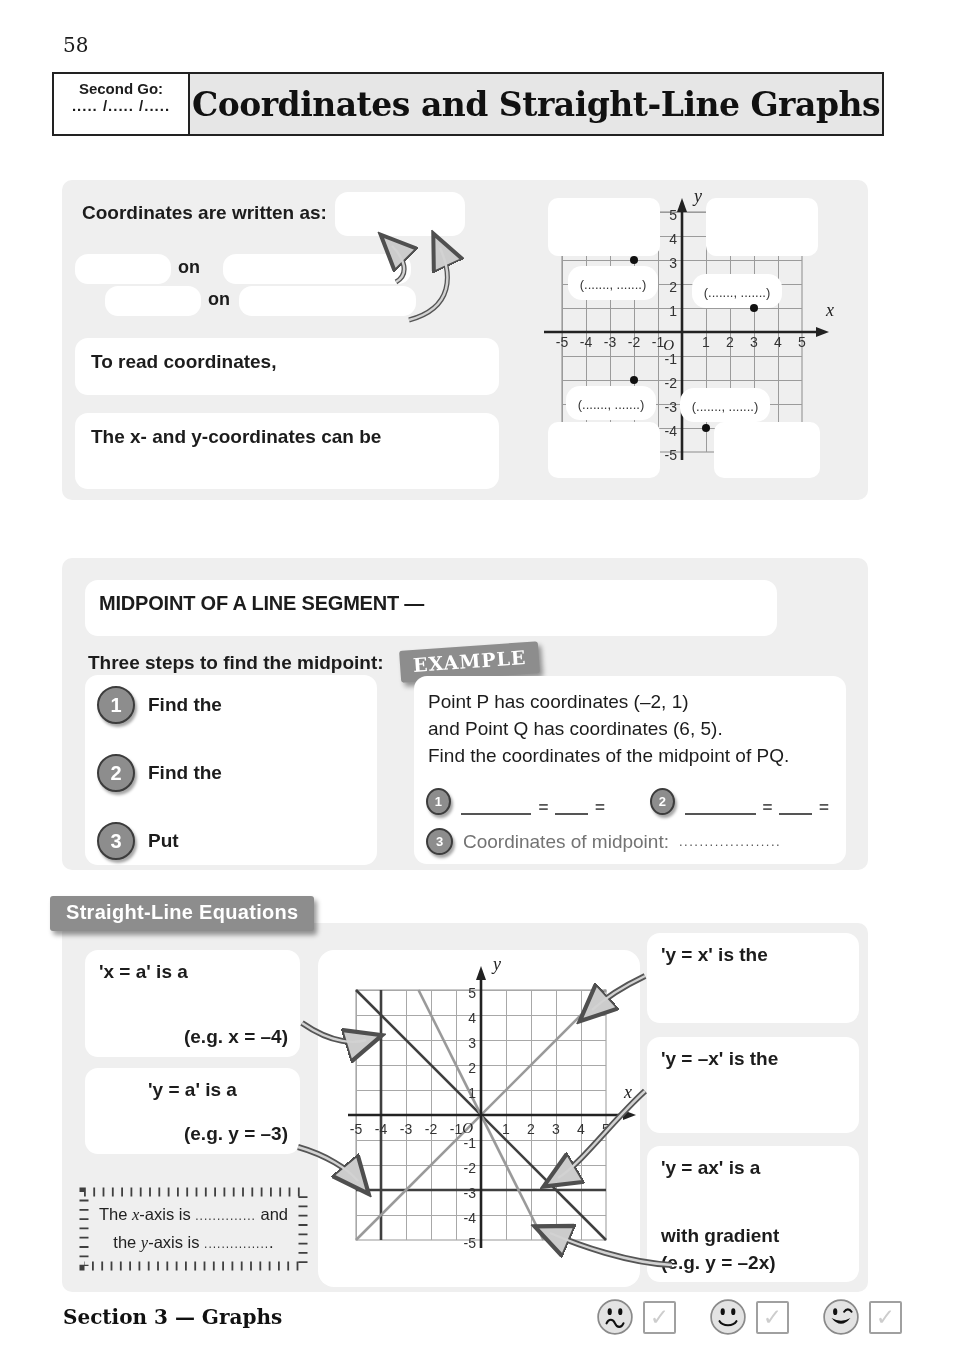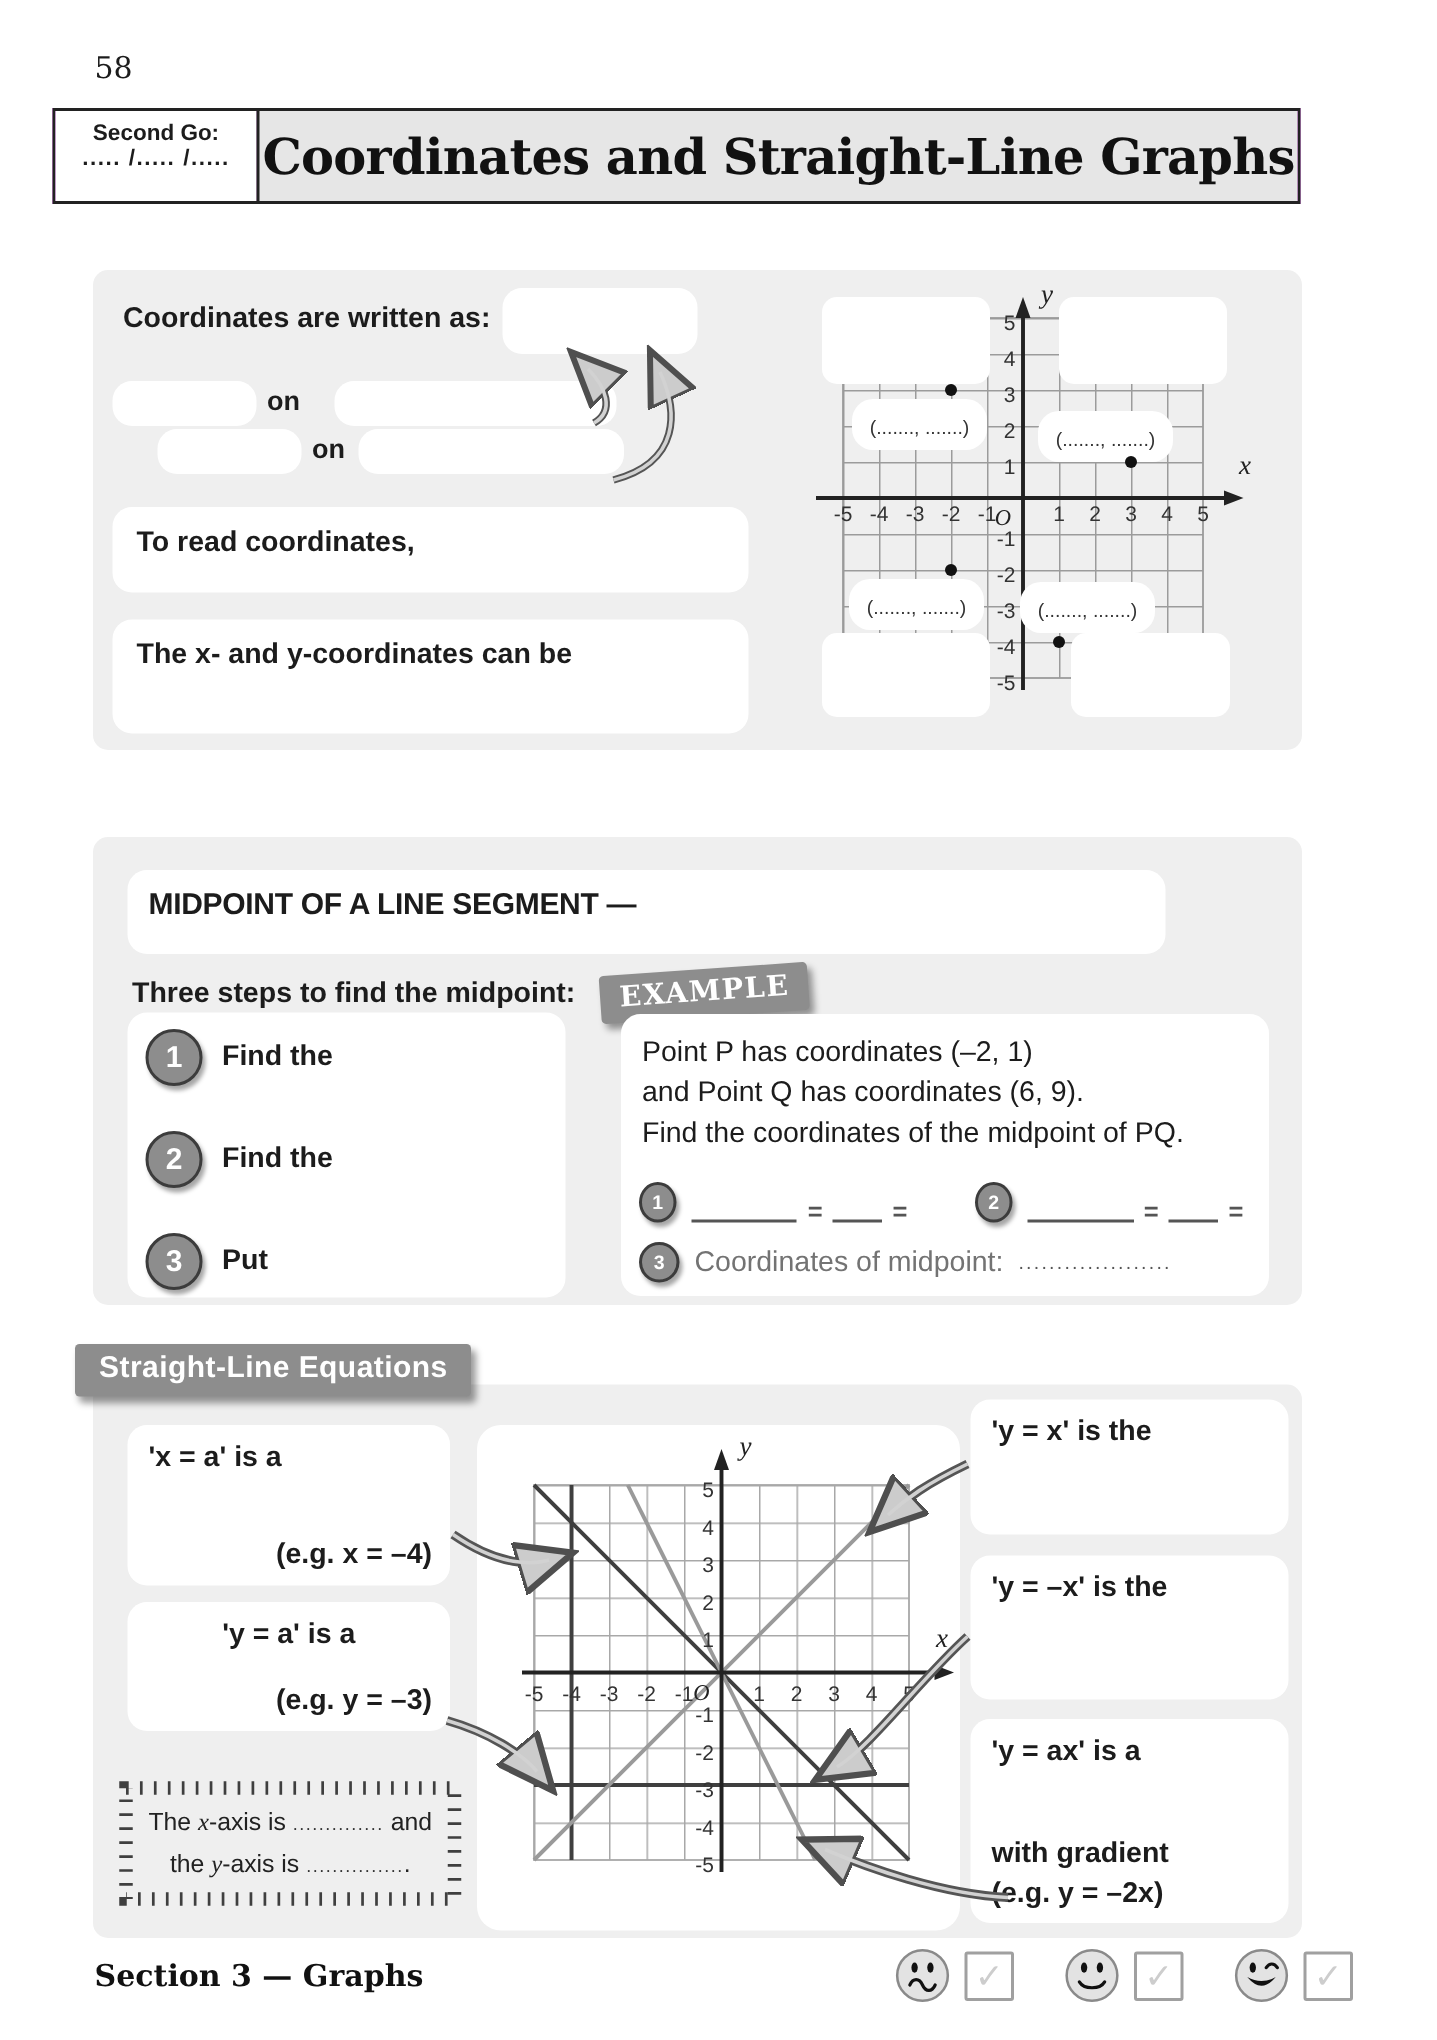--- a/index.html
+++ b/index.html
@@ -9,21 +9,21 @@
   .slab{font-family:"DejaVu Serif","Liberation Serif",serif;}
   .panel{position:absolute;background:#efefef;border-radius:10px;}
   .chip{position:absolute;background:#8d8d8d;color:#fff;font-weight:bold;font-size:20px;
         padding:5px 16px 7px;border-radius:3px;box-shadow:3px 4px 5px rgba(0,0,0,.40);
         letter-spacing:.3px;white-space:nowrap;}
   .wbox{position:absolute;background:#fff;border-radius:13px;}
   .blank{position:absolute;background:#fff;border-radius:13px;}
   .lead{font-size:19px;font-weight:bold;}
   .ontxt{position:absolute;font-size:18px;font-weight:bold;}
   
-  .hdr{position:absolute;left:35px;top:72px;width:828px;height:60px;border:2.5px solid #222;
+  .hdr{position:absolute;left:52px;top:72px;width:828px;height:60px;border:2.5px solid #222;
        display:flex;background:#d946ef;}
   .hdr-left{width:134px;text-align:center;padding-top:6px;background:#fff;}
   .hdr-left .l1{font-size:15px;font-weight:bold;}
   .hdr-left .l2{font-size:15px;font-weight:bold;letter-spacing:1px;}
   .hdr-right{flex:1;background:#e6e6e6;border-left:2.5px solid #222;display:flex;
              align-items:center;justify-content:center;}
   .title{font-family:"DejaVu Serif","Liberation Serif",serif;font-weight:bold;font-size:33px;
          letter-spacing:-.5px;color:#111;}
   
   svg text{font-family:"Liberation Sans","DejaVu Sans",sans-serif;fill:#333;}
@@ -208,21 +208,21 @@
         <span class="numc big">3</span>
         <span class="steplbl">Put</span>
       </div>
     </div>
 
     <div class="chip slab" style="left:338px;top:88px;transform:rotate(-4deg);font-size:19px;padding:4px 13px 6px;letter-spacing:1px;">EXAMPLE</div>
 
     <div class="wbox" style="left:352px;top:118px;width:432px;height:188px;">
       <div class="abs extext" style="left:14px;top:12px;width:412px;">
         <div>Point P has coordinates (–2, 1)</div>
-        <div>and Point Q has coordinates (6, 9).</div>
+        <div>and Point Q has coordinates (6, 5).</div>
         <div>Find the coordinates of the midpoint of PQ.</div>
       </div>
       <div class="workrow" style="left:12px;top:112px;width:410px;">
         <span class="numc small">1</span>
         <span class="wl long"></span>
         <span class="weq">=</span>
         <span class="wl short"></span>
         <span class="weq">=</span>
         <span style="width:42px;"></span>
         <span class="numc small">2</span>

